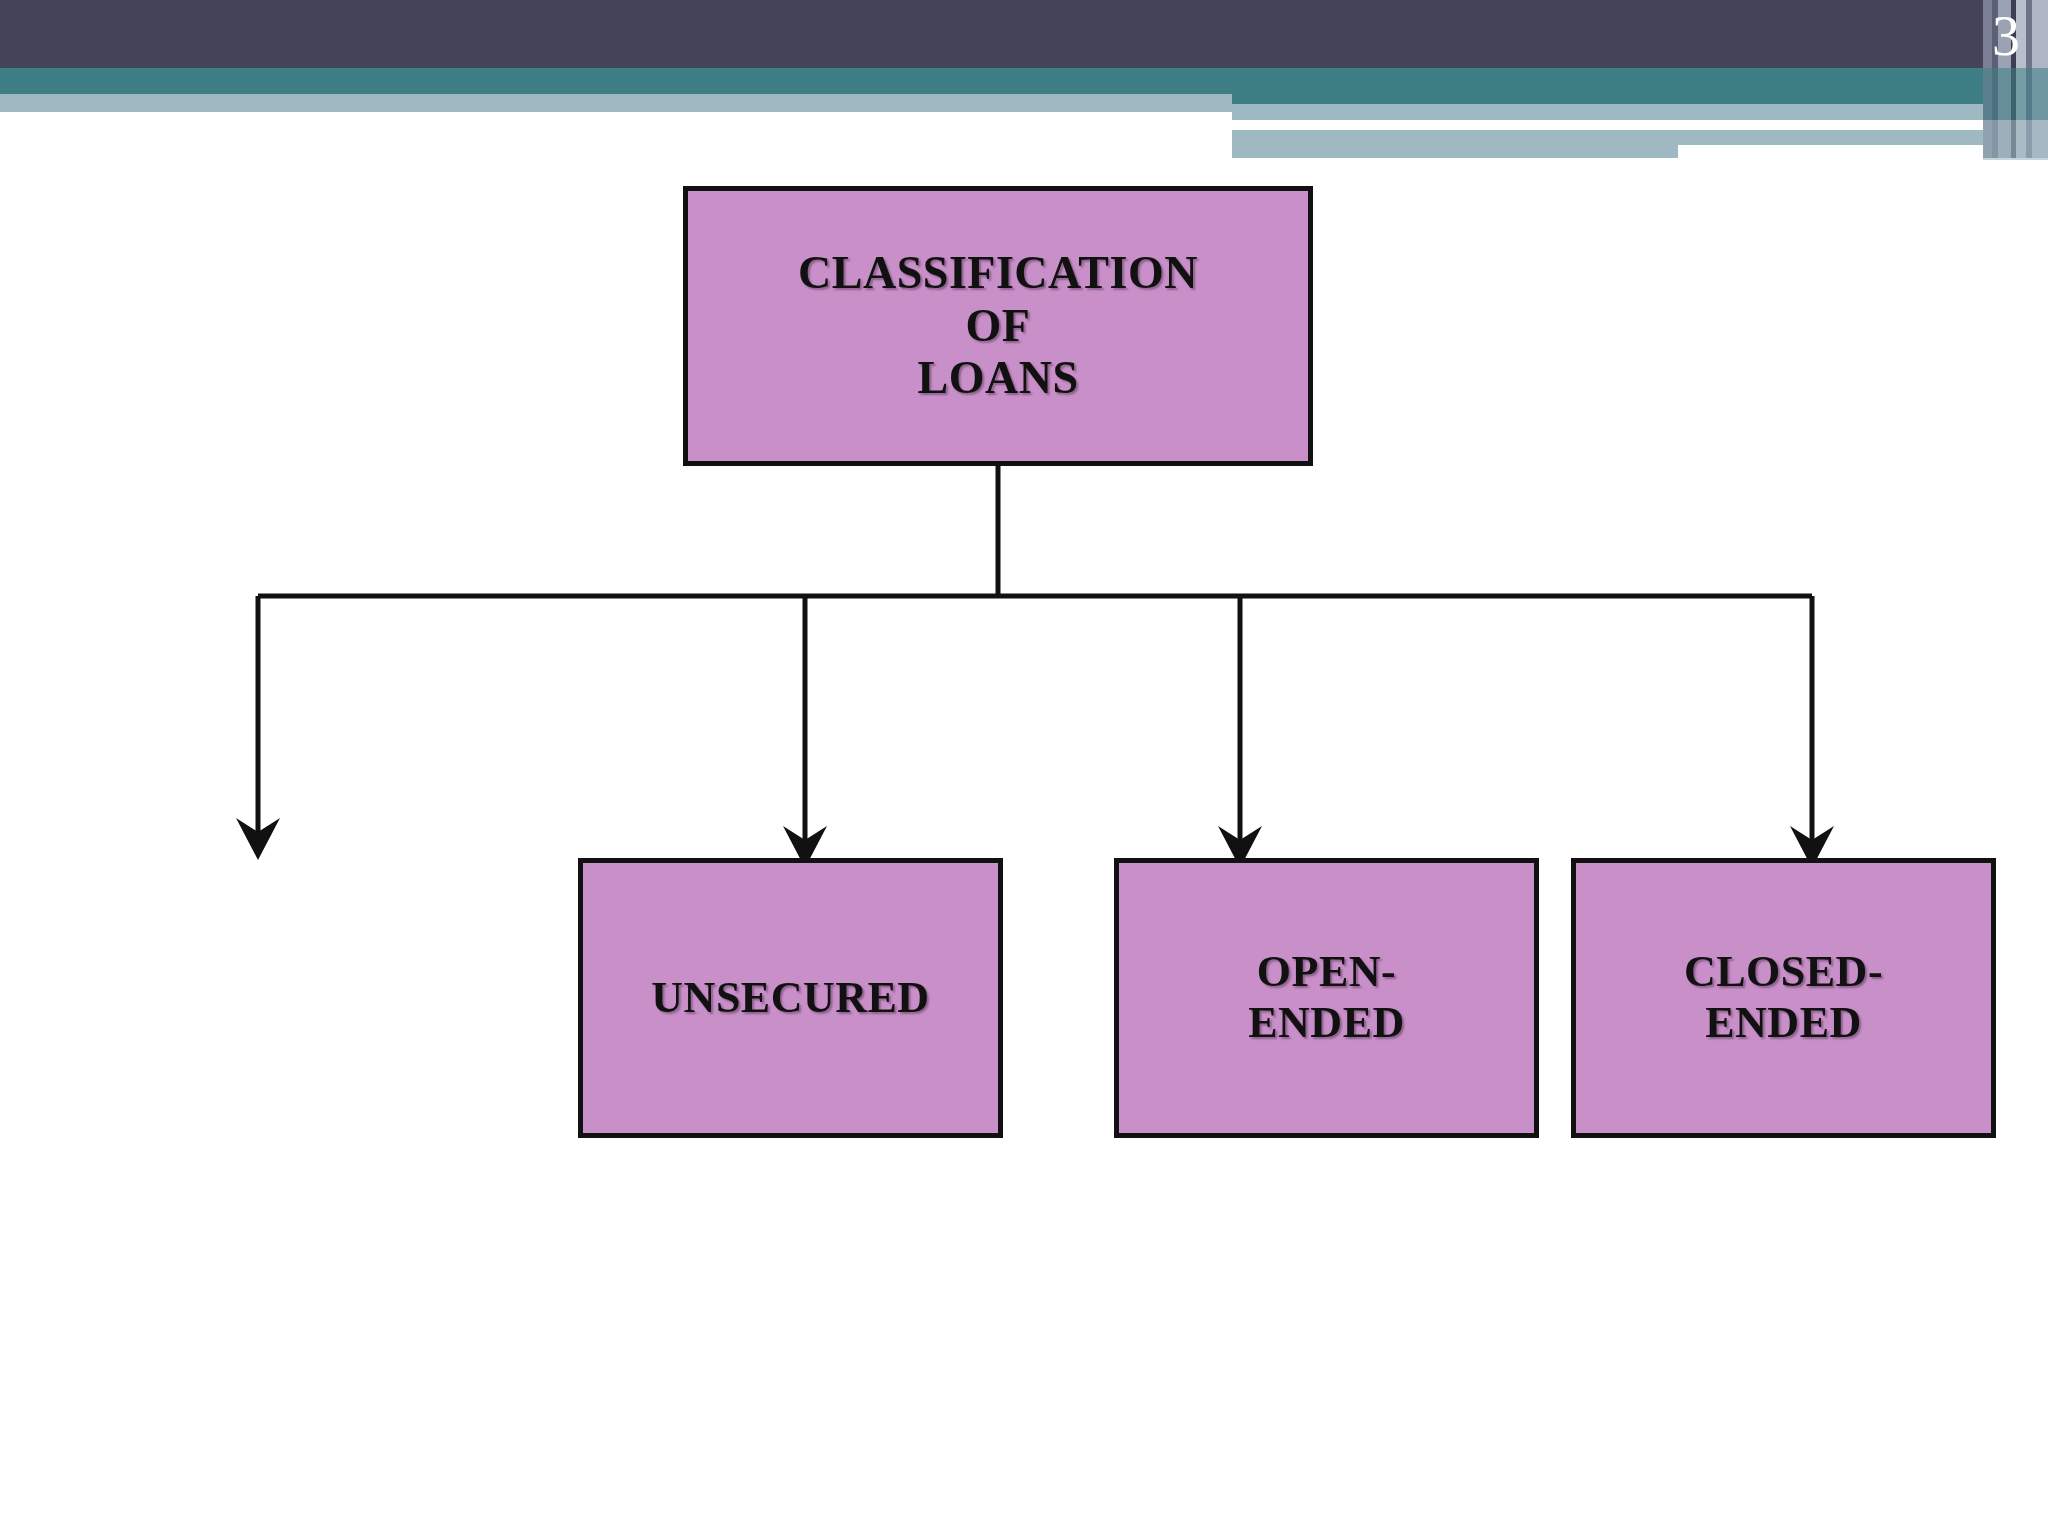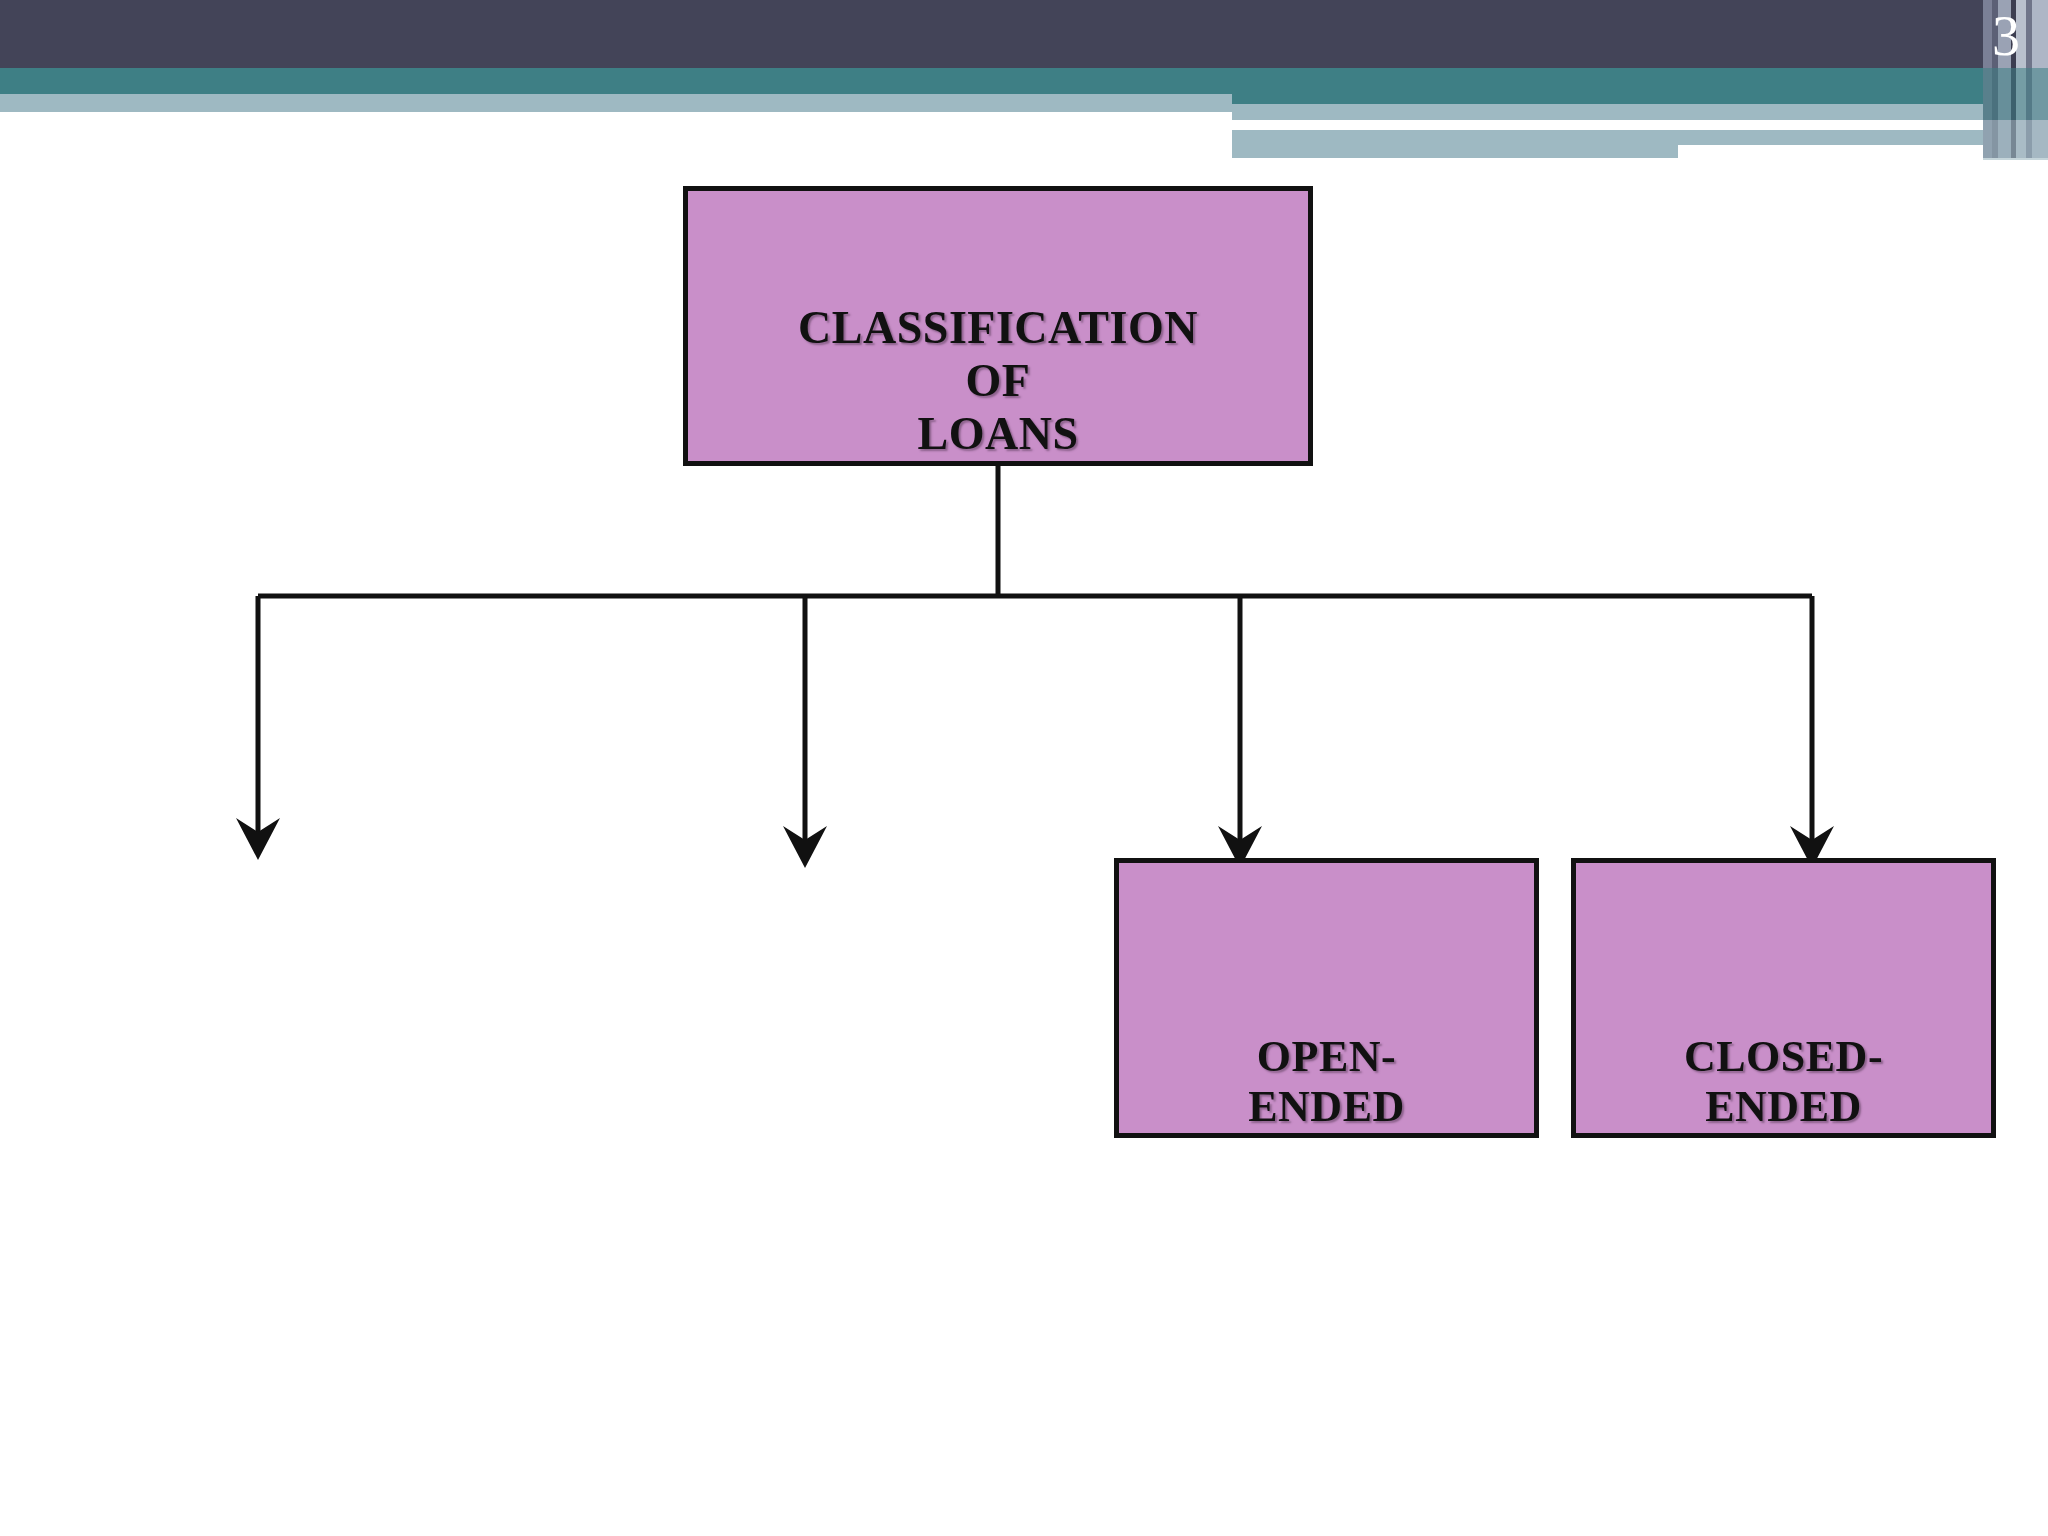--- a/index.html
+++ b/index.html
@@ -100,21 +100,21 @@
     position: absolute;
     left: 0; top: 0;
   }
 
   .node {
     position: absolute;
     box-sizing: border-box;
     background: #c98fc9;
     border: 5px solid #111111;
     display: flex;
-    align-items: flex-end;
+    align-items: center;
     justify-content: center;
     text-align: center;
     color: #111111;
     font-family: "Liberation Serif", "DejaVu Serif", serif;
     font-weight: bold;
     letter-spacing: 0.5px;
     text-shadow: 2px 2px 2px rgba(90,60,90,0.55);
     z-index: 10;
   }
   .node-root {
@@ -188,20 +188,26 @@
 
   <div class="node node-root">
     <div>
       <div>CLASSIFICATION</div>
       <div>OF</div>
       <div>LOANS</div>
     </div>
   </div>
 
 
+  <div class="node node-leaf leaf-1">
+    <div>
+      <div>UNSECURED</div>
+
+    </div>
+  </div>
 
   <div class="node node-leaf leaf-2">
     <div>
       <div>OPEN-</div>
       <div>ENDED</div>
     </div>
   </div>
 
   <div class="node node-leaf leaf-3">
     <div>

